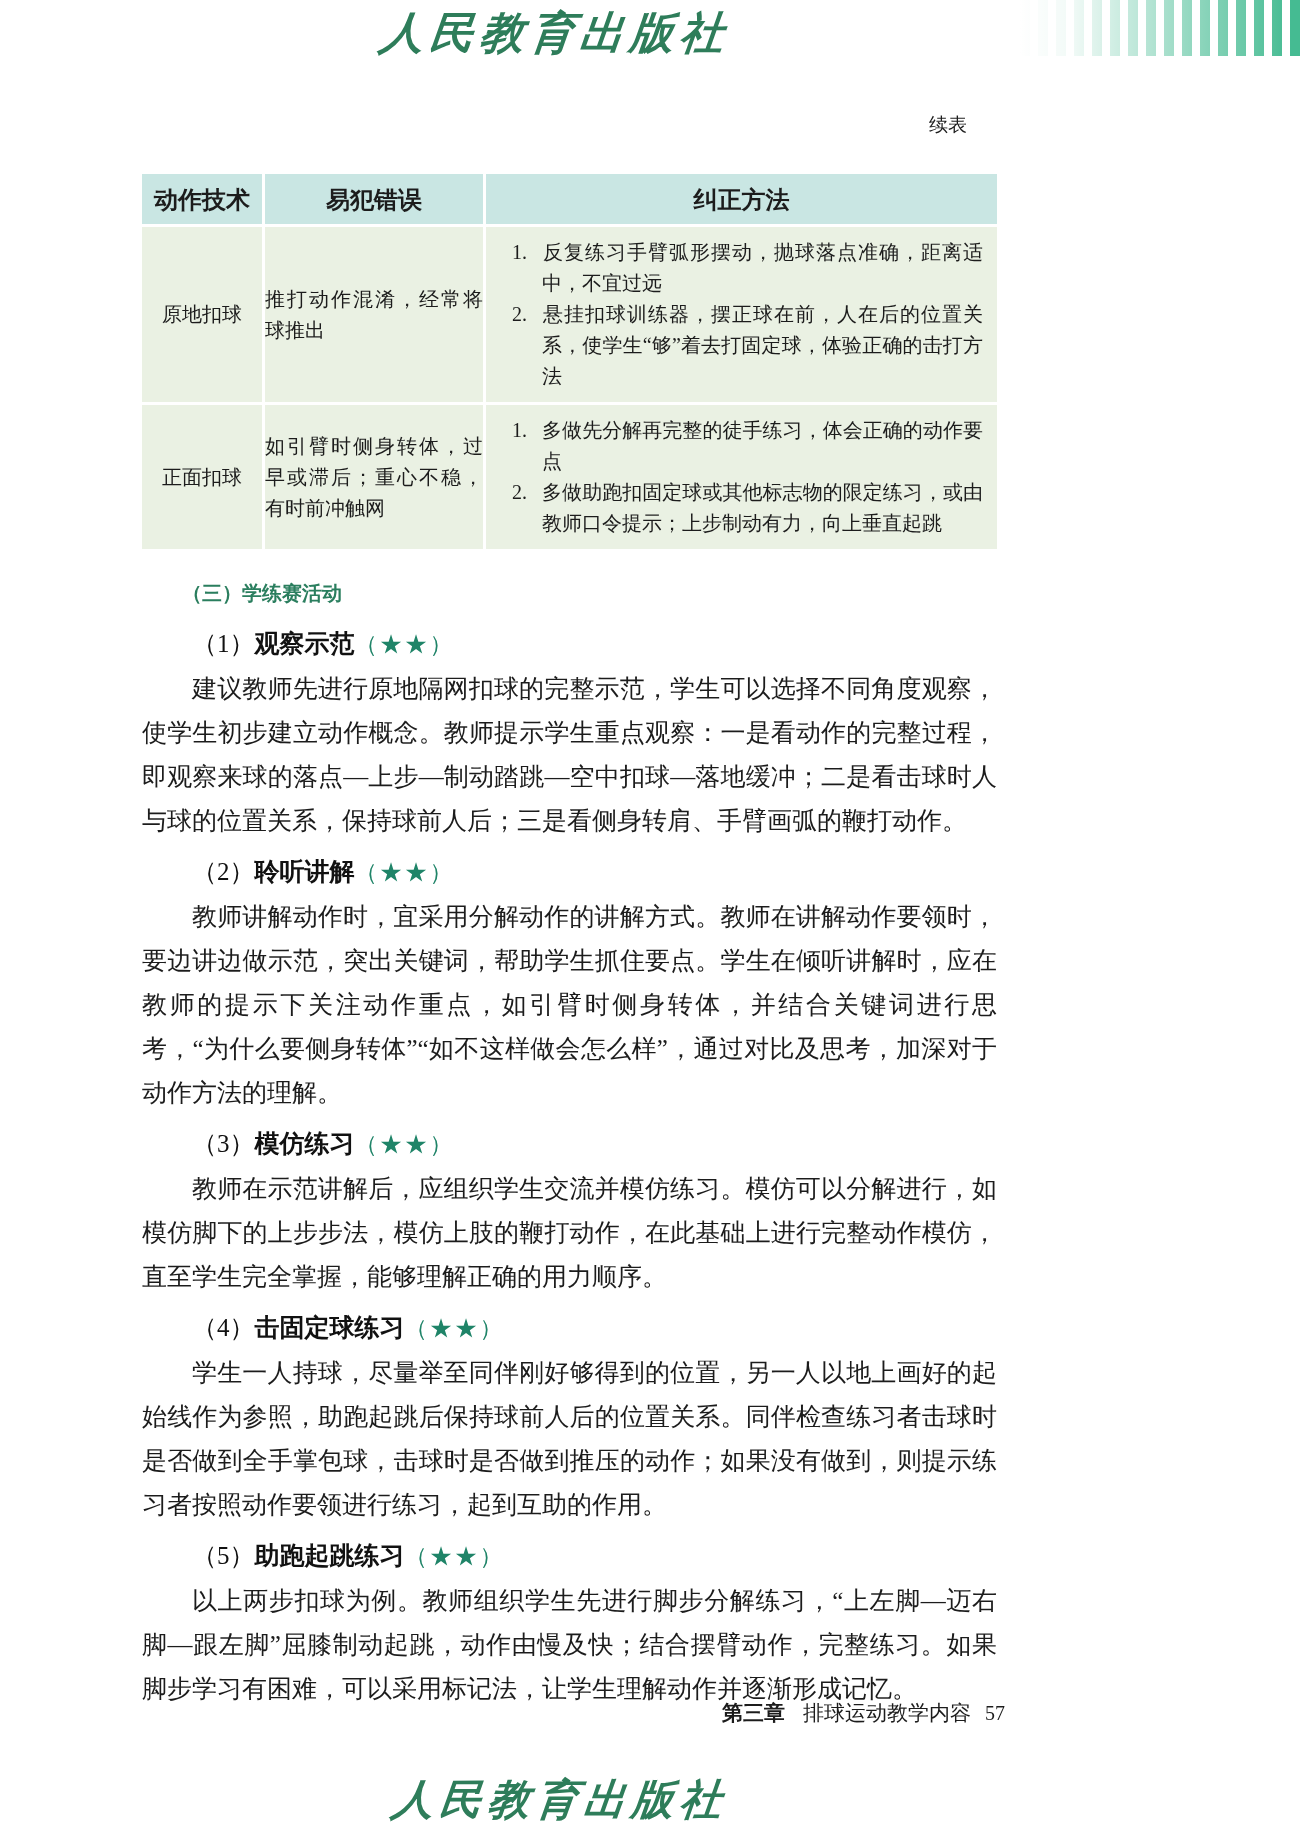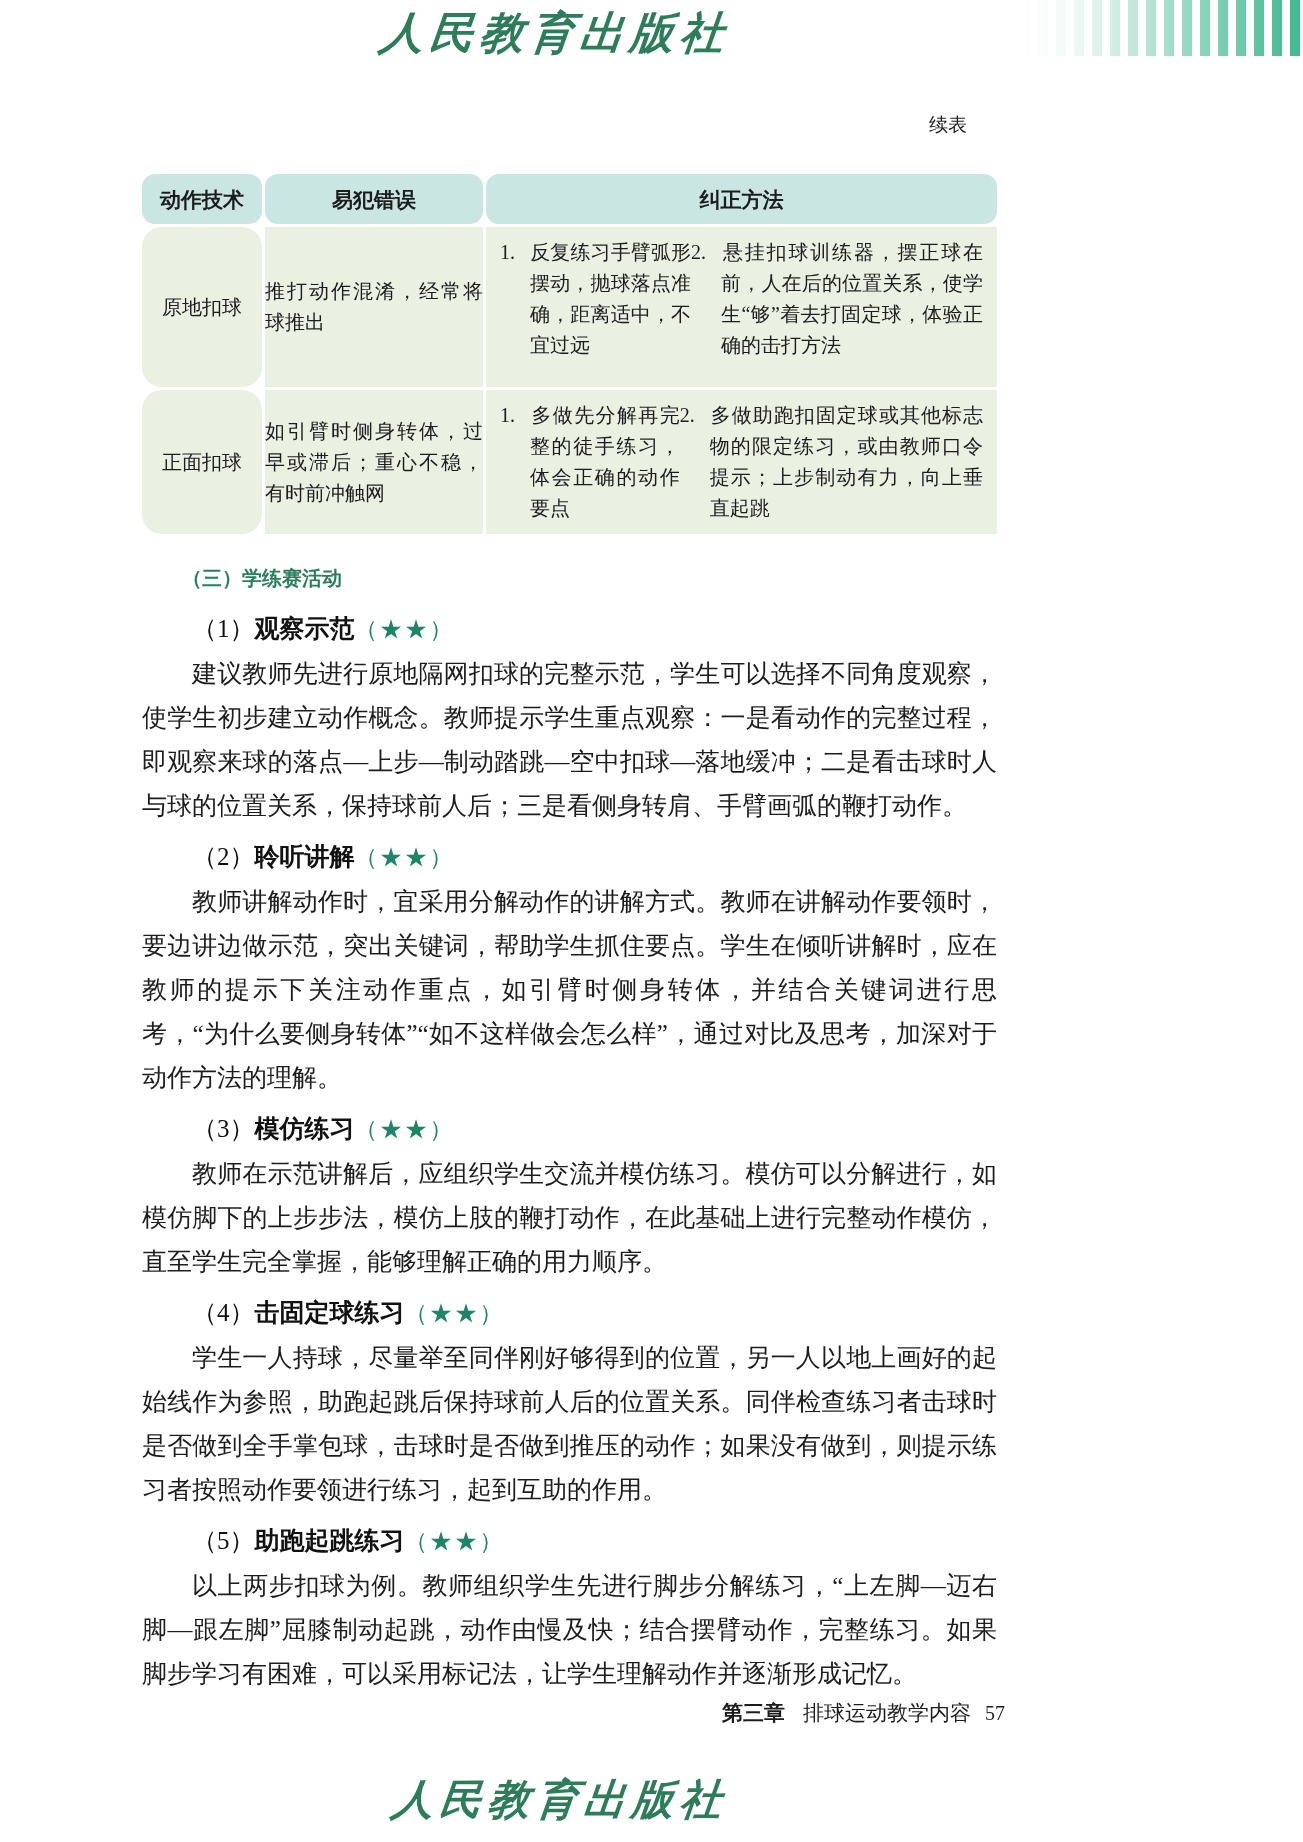--- a/index.html
+++ b/index.html
@@ -27,27 +27,27 @@
   .content{position:absolute;top:60px;left:142px;width:855px;}
   .continued{margin-top:52px;text-align:right;padding-right:30px;font-size:19px;line-height:26px;}
   
   .tbl{
     margin-top:36px;display:grid;grid-template-columns:120px 218px 1fr;gap:3px;
     font-size:20px;line-height:31px;
   }
   .cell{display:flex;align-items:center;}
   .cell.head{
     background:#c9e6e3;justify-content:center;min-height:50px;
-    font-family:"Liberation Sans","DejaVu Sans",sans-serif;font-weight:bold;font-size:21px;border-radius:13px;
+    font-family:"Liberation Sans","DejaVu Sans",sans-serif;font-weight:bold;font-size:24px;
   }
   .cell.body{background:#eaf1e3;}
-  .cell.tech{justify-content:center;text-align:right;border-radius:20px;}
+  .cell.tech{justify-content:center;text-align:right;}
   .cell.mist{padding:10px 0;text-align:justify;}
   .cell.corr{padding:10px 14px;display:block;}
-  .cell.corr .inner{display:flex;flex-direction:row;justify-content:flex-end;min-height:100%;}
+  .cell.corr .inner{display:flex;flex-direction:column;justify-content:flex-end;min-height:100%;margin-left:12px;}
   .li{padding-left:30px;text-align:justify;}
   .li .num{display:inline-block;margin-left:-30px;width:30px;text-indent:0;}
   .row1{min-height:140px;}
   .row2{min-height:106px;}
   
   .h-main{
     margin:22px 0 0 0;font-size:20px;line-height:44px;color:#2a7e5e;
     font-family:"Liberation Sans","DejaVu Sans",sans-serif;font-weight:bold;
     text-indent:2em;
   }

